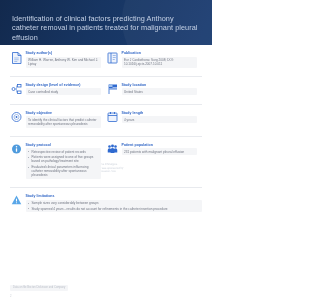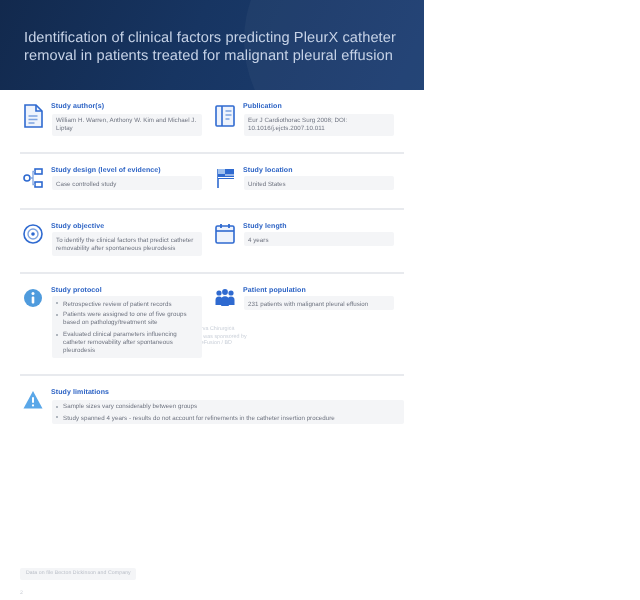--- a/index.html
+++ b/index.html
@@ -152,21 +152,21 @@
   .foot-page {
     margin-top:2.5px;
     font-size:2.6px;
     color:#c8ccd3;
   }
 </style>
 </head>
 <body>
 
 <div class="header">
-  <div class="header-title">Identification of clinical factors predicting PleurX catheter removal in patients treated for malignant pleural effusion</div>
+  <div class="header-title">Identification of clinical factors predicting Anthony catheter removal in patients treated for malignant pleural effusion</div>
 </div>
 
 <div class="sheet">
 
   <div class="watermark">Minerva Chirurgica
 This study was sponsored by
 CareFusion / BD</div>
 
   <div class="row">
     <div class="col">

